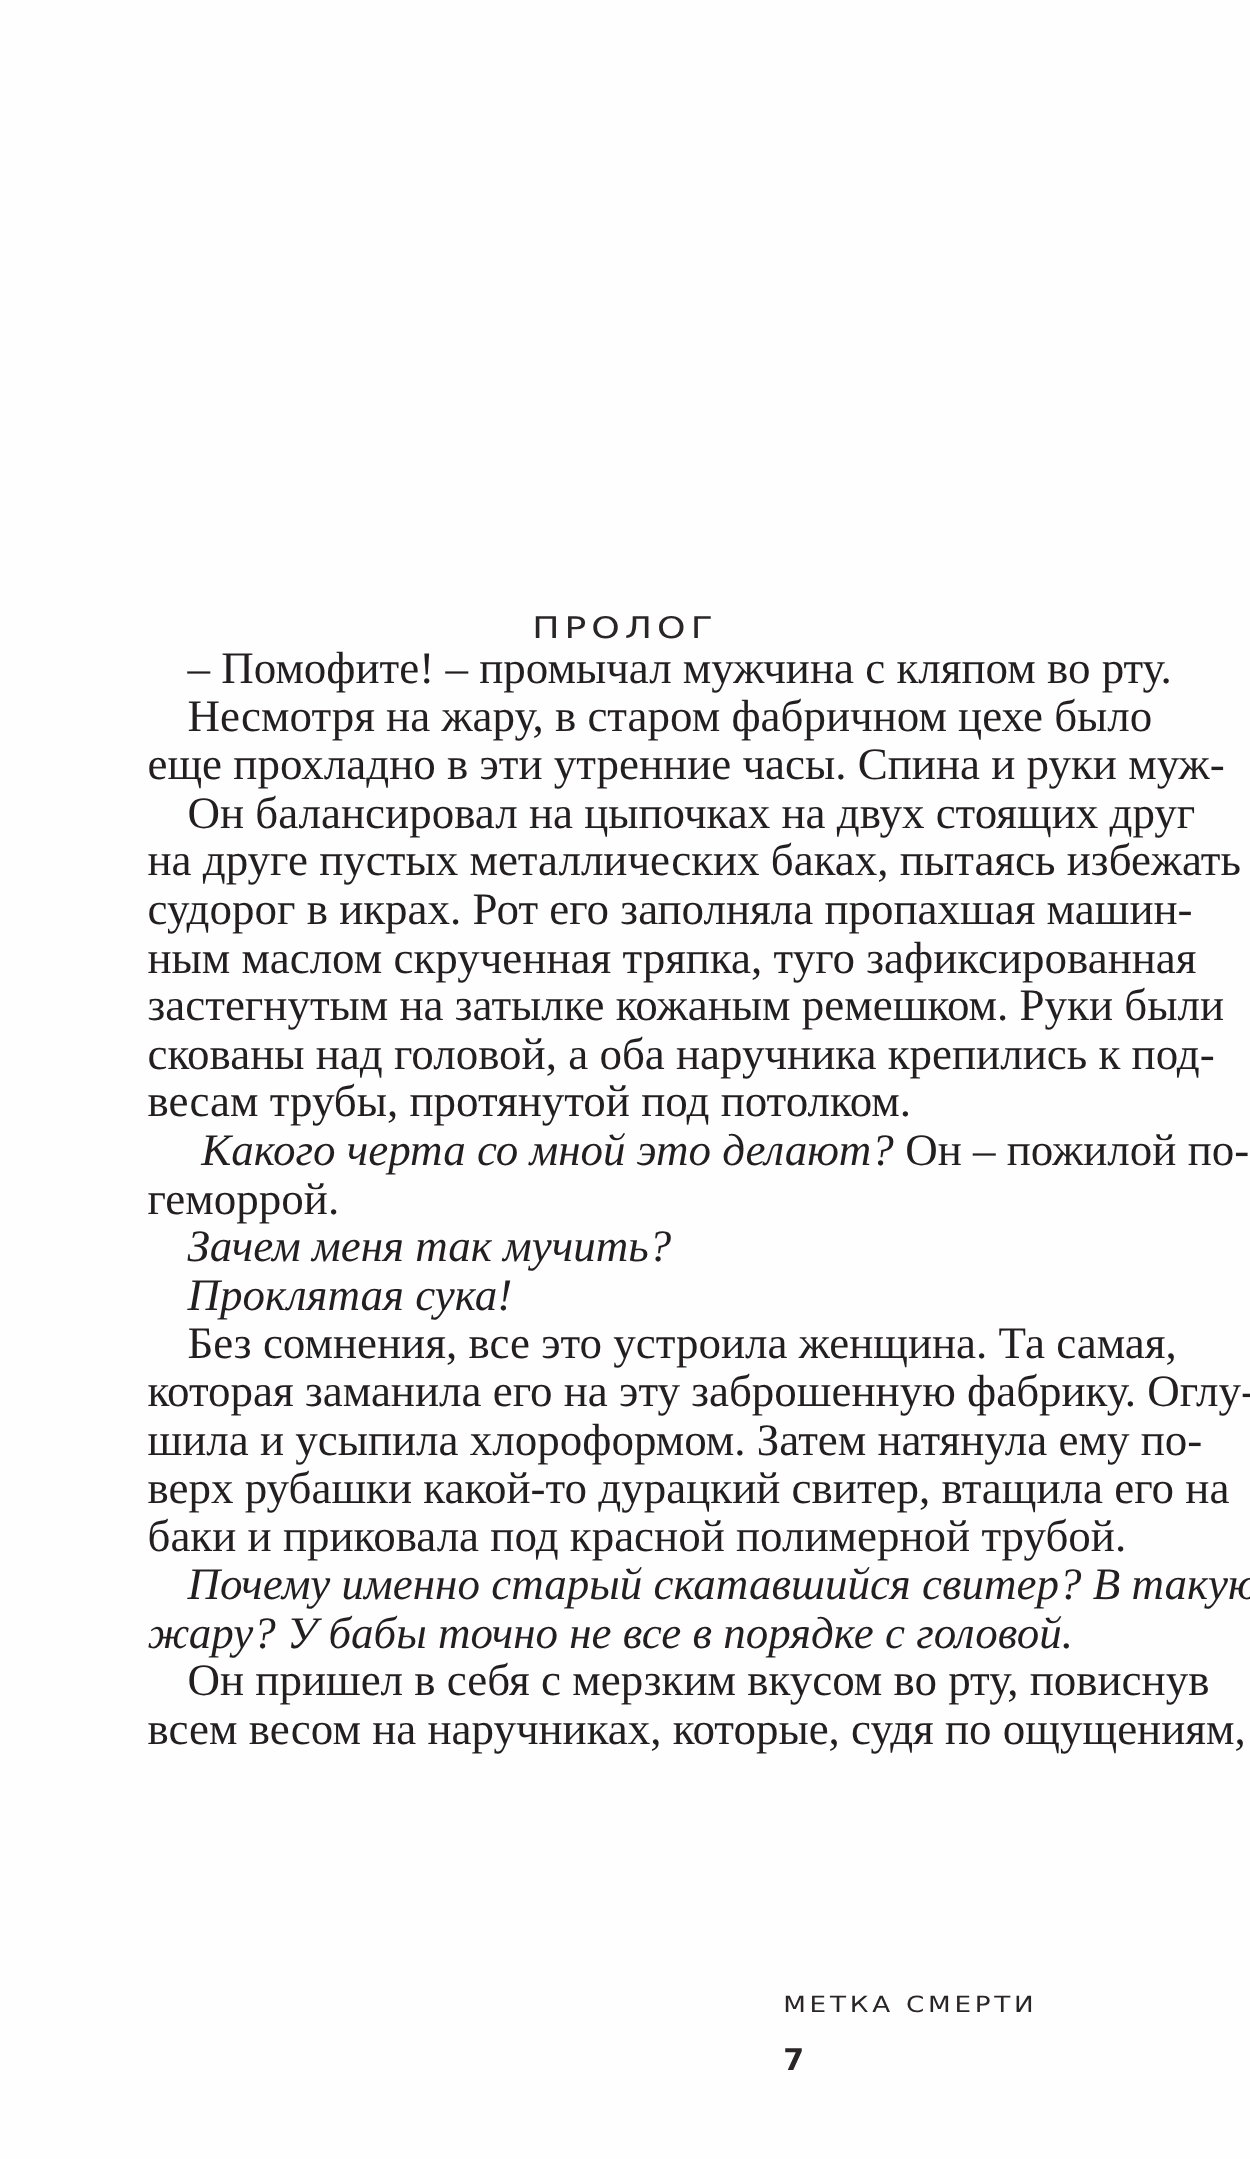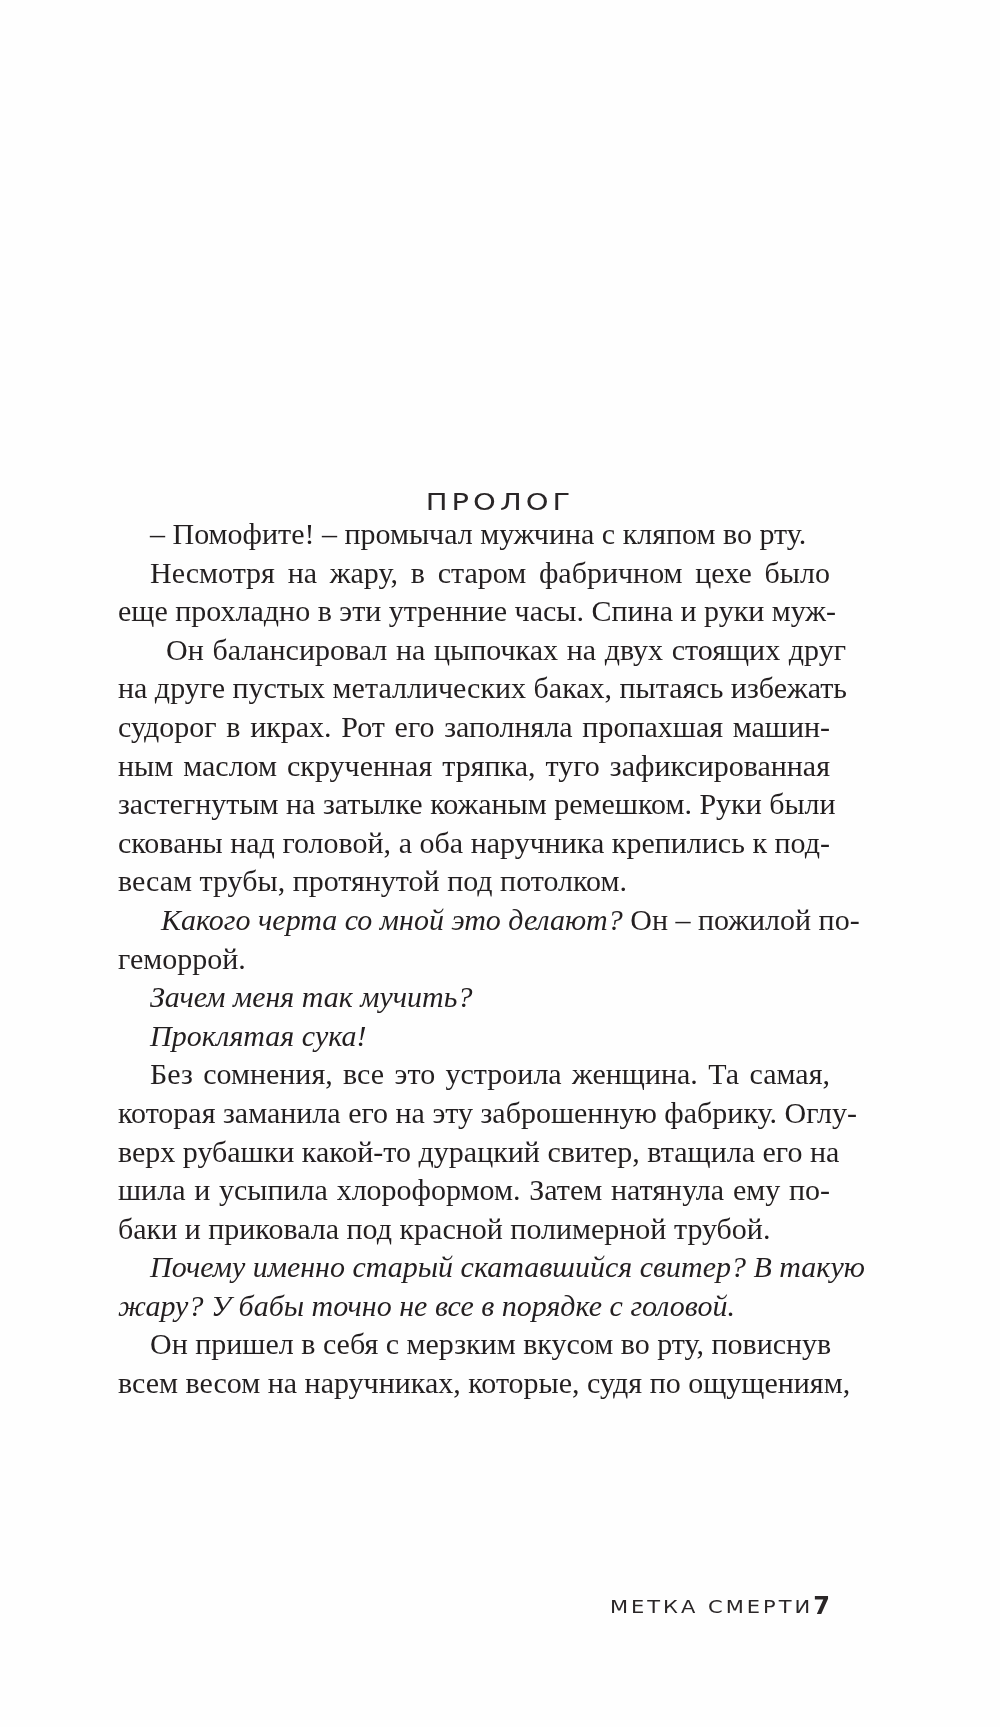--- a/index.html
+++ b/index.html
@@ -34,21 +34,21 @@
       font-weight: normal;
       color: #2a2627;
       transform: scaleY(0.82);
     }
     .text-block {
       position: absolute;
       top: 515px;
       left: 118px;
       width: 712px;
       font-family: "Liberation Serif", serif;
-      font-size: 30px;
+      font-size: 36px;
       line-height: 38.6px;
       color: #231f20;
     }
     .line {
       display: block;
       white-space: nowrap;
       text-align: justify;
       text-align-last: justify;
       height: 38.6px;
     }
@@ -61,20 +61,22 @@
     .footer {
       position: absolute;
       top: 1592px;
       right: 170px;
       font-family: "DejaVu Sans", sans-serif;
       font-size: 21px;
       letter-spacing: 3px;
       color: #2a2627;
       display: flex;
       align-items: baseline;
+      gap: 18px;
+      flex-direction: column;
     }
     .footer .running-head {
       transform: scaleY(0.85);
       display: inline-block;
     }
     .footer .page-number {
       font-weight: bold;
       font-size: 24px;
       letter-spacing: 0;
     }
@@ -82,35 +84,35 @@
 </head>
 <body>
 
 <div class="page">
   <h1 class="chapter-title">ПРОЛОГ</h1>
 
   <div class="text-block" id="text-block">
       <div class="line last" style="padding-left: 32px; text-indent: 0px; margin-left: 0px; box-sizing: border-box; position: relative; left: 0px;"><span style="display: inline;"><span style="display: inline-block; width: 0px;"></span><span>– Помофите! – промычал мужчина с кляпом во рту.</span></span></div>
       <div class="line" style="padding-left: 32px; text-indent: 0px; margin-left: 0px; box-sizing: border-box; position: relative; left: 0px;"><span style="display: inline;"><span style="display: inline-block; width: 0px;"></span><span>Несмотря на жару, в старом фабричном цехе было</span></span></div>
       <div class="line"><span style="display: inline;"><span>еще прохладно в эти утренние часы. Спина и руки муж-</span></span></div>
-      <div class="line" style="padding-left: 32px; text-indent: 0px; margin-left: 0px; box-sizing: border-box; position: relative; left: 16px;"><span style="display: inline;"><span style="display: inline-block; width: 0px;"></span><span>Он балансировал на цыпочках на двух стоящих друг</span></span></div>
+      <div class="line" style="padding-left: 32px; text-indent: 0px; margin-left: 0px; box-sizing: border-box; position: relative; left: 0px;"><span style="display: inline;"><span style="display: inline-block; width: 0px;"></span><span>Он балансировал на цыпочках на двух стоящих друг</span></span></div>
       <div class="line"><span style="display: inline;"><span>на друге пустых металлических баках, пытаясь избежать</span></span></div>
       <div class="line"><span style="display: inline;"><span>судорог в икрах. Рот его заполняла пропахшая машин-</span></span></div>
       <div class="line"><span style="display: inline;"><span>ным маслом скрученная тряпка, туго зафиксированная</span></span></div>
       <div class="line"><span style="display: inline;"><span>застегнутым на затылке кожаным ремешком. Руки были</span></span></div>
       <div class="line"><span style="display: inline;"><span>скованы над головой, а оба наручника крепились к под-</span></span></div>
       <div class="line last"><span style="display: inline;"><span>весам трубы, протянутой под потолком.</span></span></div>
       <div class="line" style="padding-left: 32px; text-indent: 0px; margin-left: 0px; box-sizing: border-box; position: relative; left: 11px;"><span style="display: inline;"><span style="display: inline-block; width: 0px;"></span><span class="italic">Какого черта со мной это делают?</span><span> Он – пожилой по-</span></span></div>
       <div class="line last"><span style="display: inline;"><span>геморрой.</span></span></div>
       <div class="line last" style="padding-left: 32px; text-indent: 0px; margin-left: 0px; box-sizing: border-box; position: relative; left: 0px;"><span style="display: inline;"><span style="display: inline-block; width: 0px;"></span><span class="italic">Зачем меня так мучить?</span></span></div>
       <div class="line last" style="padding-left: 32px; text-indent: 0px; margin-left: 0px; box-sizing: border-box; position: relative; left: 0px;"><span style="display: inline;"><span style="display: inline-block; width: 0px;"></span><span class="italic">Проклятая сука!</span></span></div>
       <div class="line" style="padding-left: 32px; text-indent: 0px; margin-left: 0px; box-sizing: border-box; position: relative; left: 0px;"><span style="display: inline;"><span style="display: inline-block; width: 0px;"></span><span>Без сомнения, все это устроила женщина. Та самая,</span></span></div>
       <div class="line"><span style="display: inline;"><span>которая заманила его на эту заброшенную фабрику. Оглу-</span></span></div>
+      <div class="line"><span style="display: inline;"><span>шила и усыпила хлороформом. Затем натянула ему по-</span></span></div>
       <div class="line"><span style="display: inline;"><span>верх рубашки какой-то дурацкий свитер, втащила его на</span></span></div>
-      <div class="line"><span style="display: inline;"><span>шила и усыпила хлороформом. Затем натянула ему по-</span></span></div>
       <div class="line last"><span style="display: inline;"><span>баки и приковала под красной полимерной трубой.</span></span></div>
       <div class="line" style="padding-left: 32px; text-indent: 0px; margin-left: 0px; box-sizing: border-box; position: relative; left: 0px;"><span style="display: inline;"><span style="display: inline-block; width: 0px;"></span><span class="italic">Почему именно старый скатавшийся свитер? В такую</span></span></div>
       <div class="line last"><span style="display: inline;"><span class="italic">жару? У бабы точно не все в порядке с головой.</span></span></div>
       <div class="line" style="padding-left: 32px; text-indent: 0px; margin-left: 0px; box-sizing: border-box; position: relative; left: 0px;"><span style="display: inline;"><span style="display: inline-block; width: 0px;"></span><span>Он пришел в себя с мерзким вкусом во рту, повиснув</span></span></div>
       <div class="line"><span style="display: inline;"><span>всем весом на наручниках, которые, судя по ощущениям,</span></span></div>
     </div>
 
   <div class="footer">
     <span class="running-head">МЕТКА СМЕРТИ</span>
     <span class="page-number">7</span>

